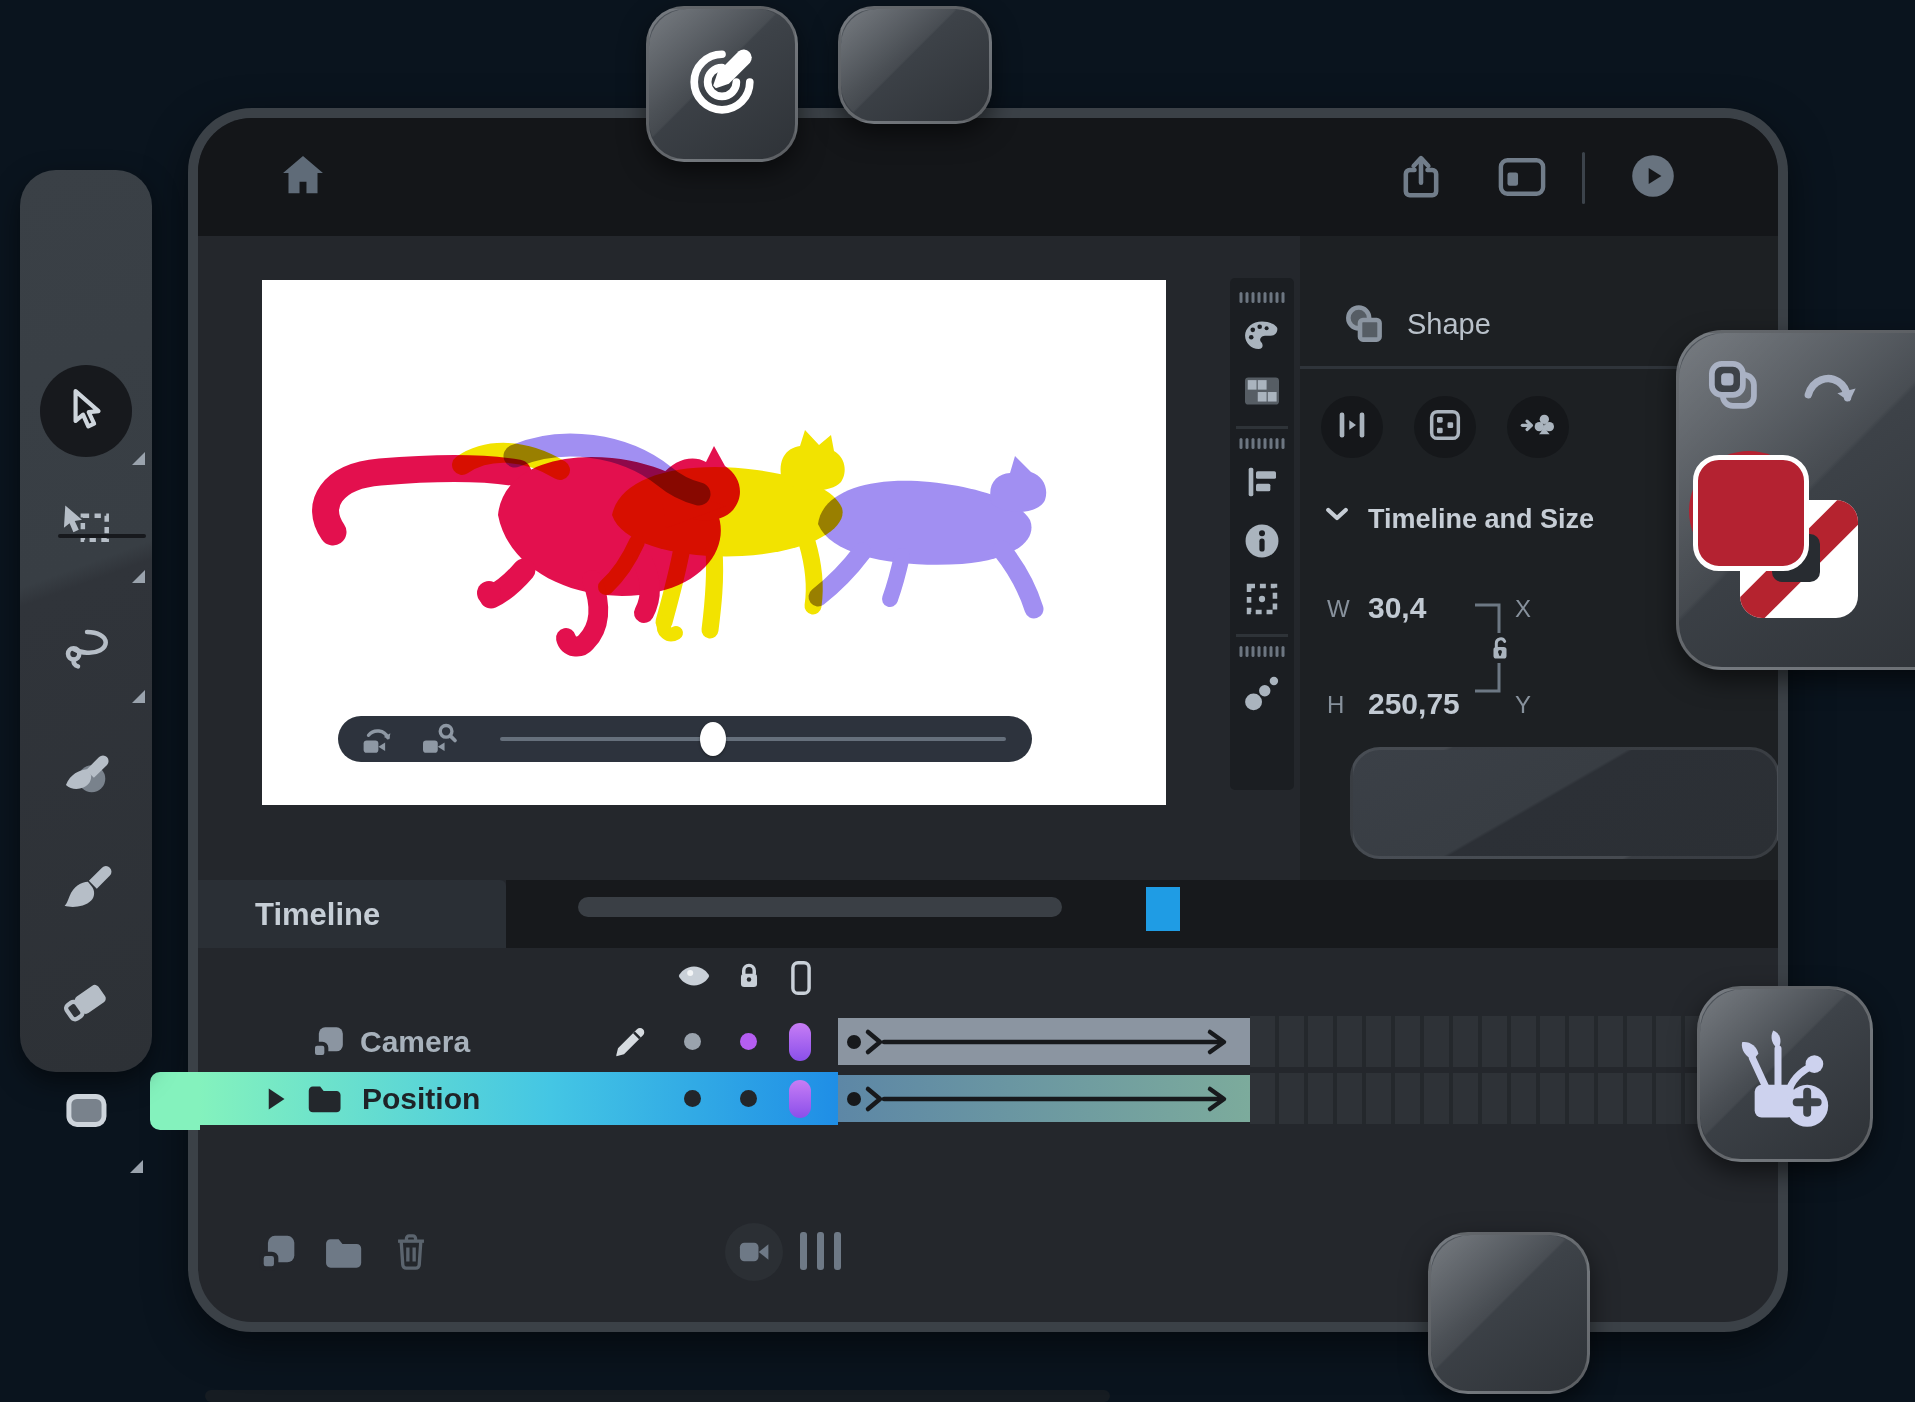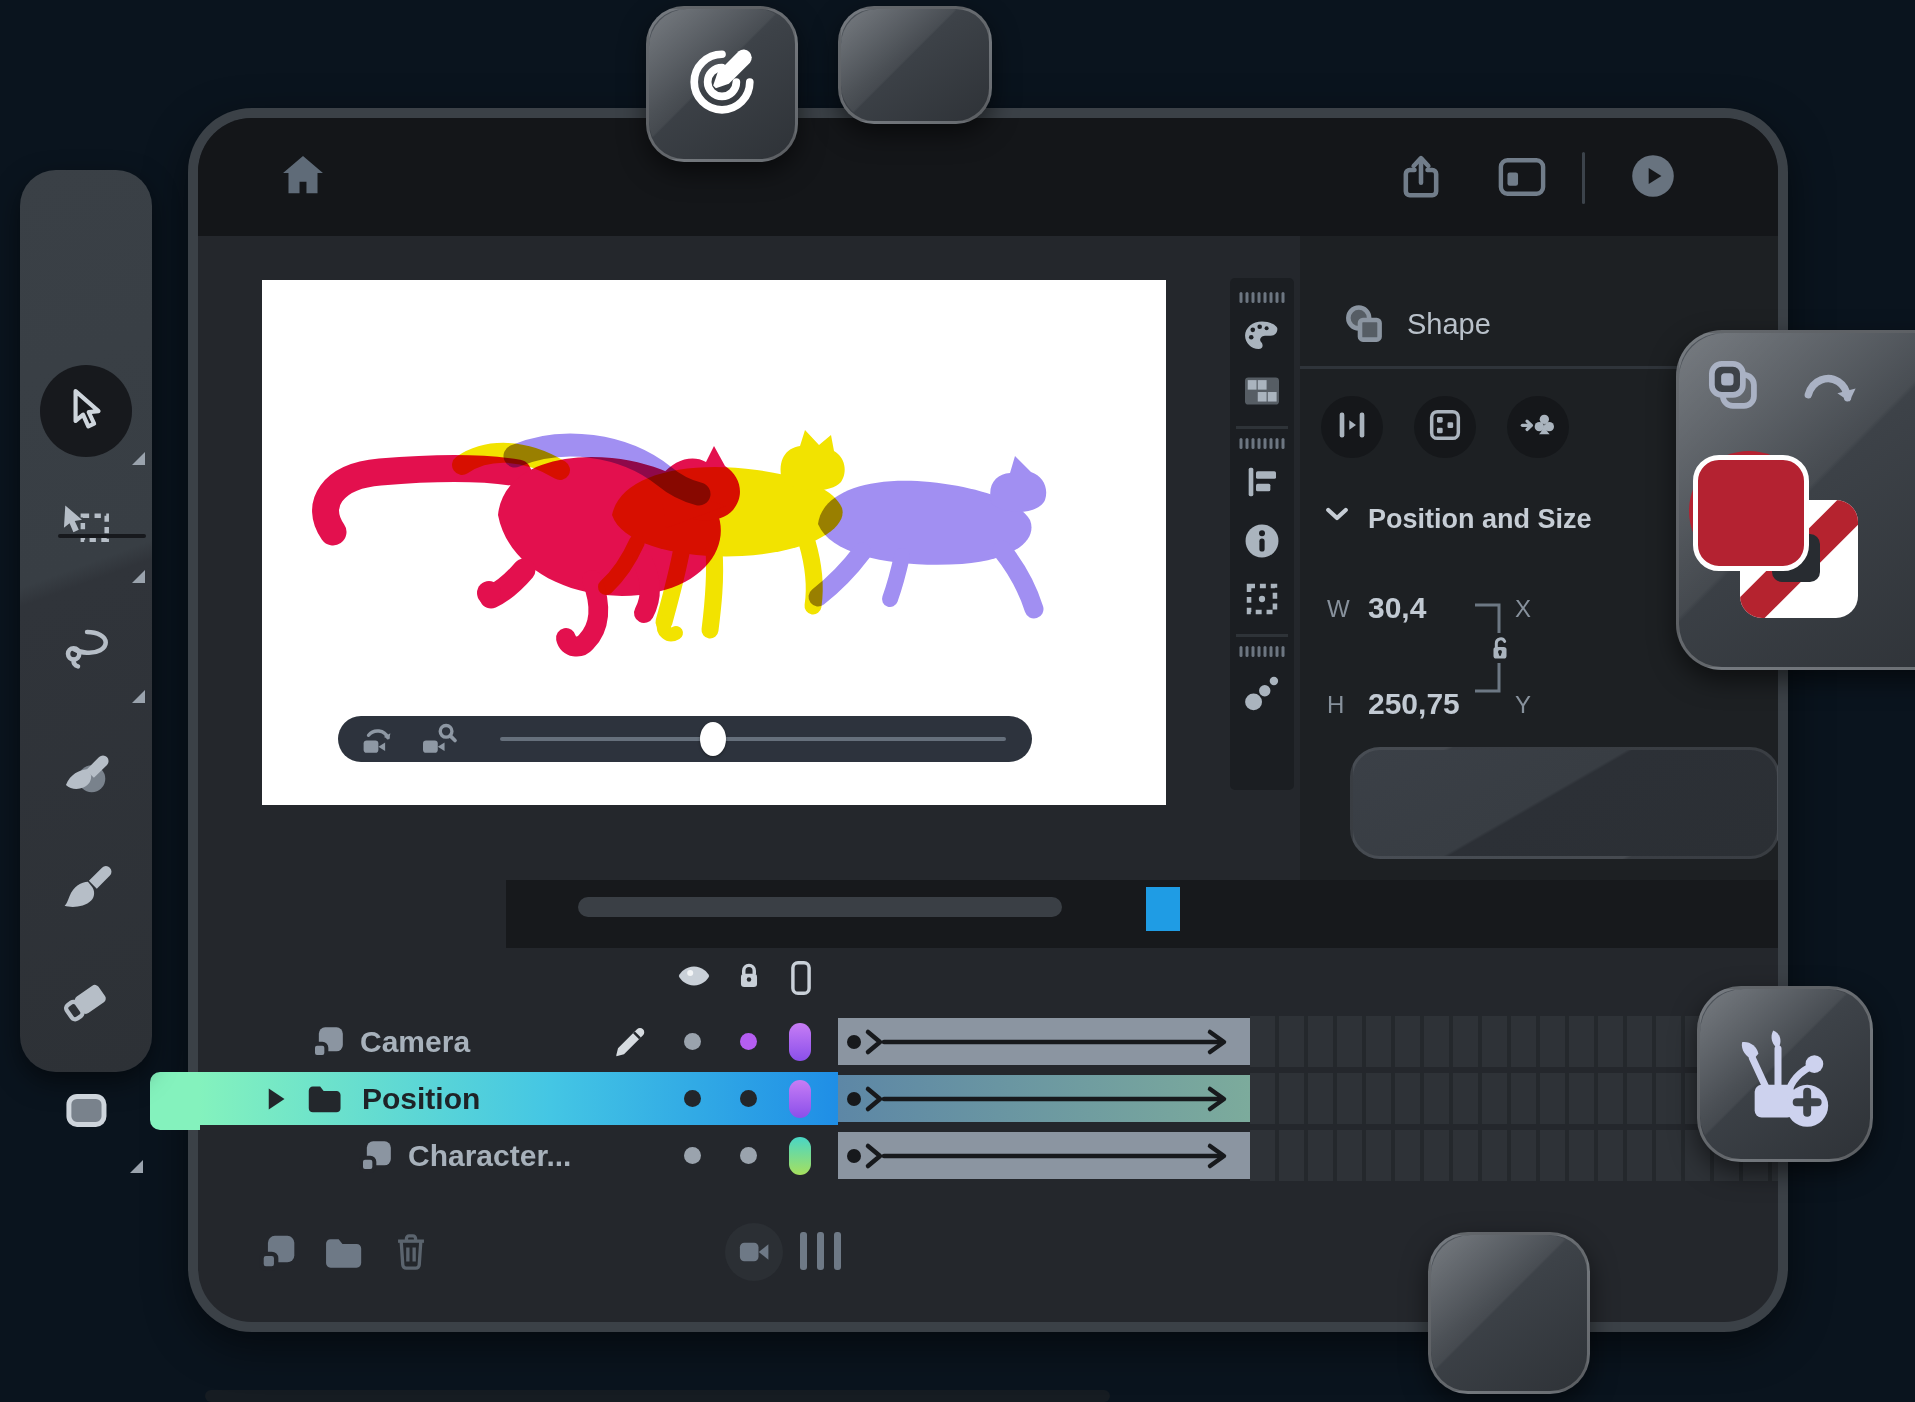--- a/index.html
+++ b/index.html
@@ -309,21 +309,21 @@
                 <path d="M15.8 11c-.5 3-1.7 5.2-3.2 6.6h6.4c-1.5-1.4-2.7-3.6-3.2-6.6Z"></path>
               </svg>
           </span>
         </div>
 
         <span class="abs" style="left:23px;top:266px;color:#c6cdd5;">
           <svg width="28" height="24" viewBox="0 0 24 20" fill="none" stroke="currentColor" stroke-width="3.6" stroke-linecap="round" stroke-linejoin="round">
               <path d="M4.5 6.5 12 13.5 19.5 6.5"></path>
             </svg>
         </span>
-        <span class="sec-title">Position and Size</span>
+        <span class="sec-title">Timeline and Size</span>
 
         <span class="fld-label" style="left:27px;top:359px;">W</span>
         <span class="fld-value" style="left:68px;top:355px;">30,4</span>
         <span class="fld-label" style="left:215px;top:359px;">X</span>
 
         <span class="fld-label" style="left:27px;top:455px;">H</span>
         <span class="fld-value" style="left:68px;top:451px;">250,75</span>
         <span class="fld-label" style="left:215px;top:455px;">Y</span>
 
         <svg class="abs" style="left:170px;top:362px;" width="40" height="100" viewBox="0 0 40 100">
@@ -334,20 +334,23 @@
               <path d="M9.4 11V8.2a3.1 3.1 0 0 1 5.9-1.3" stroke="currentColor" stroke-width="2.1" fill="none" stroke-linecap="round"></path>
               <rect x="7.4" y="10.8" width="9.2" height="8.2" rx="2" fill="currentColor"></rect>
               <circle cx="12" cy="14.4" r="1.4" fill="#1d2023"></circle>
               <rect x="11.2" y="14.6" width="1.6" height="2.6" rx=".8" fill="#1d2023"></rect>
             </svg>
         </span>
 
         <div class="well"></div>
       </div>
 
+      <div class="tl-tab">
+        <span>Timeline</span>
+      </div>
       <div class="tl-strip">
         <div class="tl-scroll"></div>
         <div class="tl-playhead"></div>
       </div>
 
       <span class="hdr-ic" style="left:477px;top:843px;">
         <svg width="38" height="32" viewBox="0 0 24 20" fill="currentColor">
             <path d="M12 3.4C7 3.4 3.6 6.7 2.4 9.4c1.2 2.7 4.6 6 9.6 6s8.4-3.3 9.6-6C20.4 6.7 17 3.4 12 3.4Z"></path>
             <circle cx="9.6" cy="7.4" r="1.9" fill="#f2f4f6"></circle>
           </svg>
@@ -413,41 +416,20 @@
           <svg width="412" height="47" viewBox="0 0 412 47">
             <circle cx="16" cy="24" r="7" fill="#17191c"></circle>
             <path d="M30 14 42 24 30 34" fill="none" stroke="#17191c" stroke-width="4.5" stroke-linecap="round" stroke-linejoin="round"></path>
             <path d="M46 24 H382" stroke="#17191c" stroke-width="4.5" stroke-linecap="round"></path>
             <path d="M372 14 386 24 372 34" fill="none" stroke="#17191c" stroke-width="4.5" stroke-linecap="round" stroke-linejoin="round"></path>
           </svg>
         </div>
         <div class="frames"></div>
       </div>
 
-      <div class="row" style="top:1011px;">
-        <span class="abs" style="left:158px;top:7px;color:#8b95a1;">
-          <svg width="40" height="40" viewBox="0 0 24 24" fill="currentColor">
-              <rect x="6.5" y="3.2" width="14.4" height="14.4" rx="3.8"></rect>
-              <rect x="3" y="13" width="8" height="8" rx="2.4" stroke="#24272c" stroke-width="2.4"></rect>
-            </svg>
-        </span>
-        <span class="row-label" style="left:210px;">Character...</span>
-        <span class="dot" style="left:486px;background:#9aa3ad;"></span>
-        <span class="dot" style="left:542px;background:#9aa3ad;"></span>
-        <span class="pill green" style="left:591px;"></span>
-        <div class="span-blk">
-          <svg width="412" height="47" viewBox="0 0 412 47">
-            <circle cx="16" cy="24" r="7" fill="#17191c"></circle>
-            <path d="M30 14 42 24 30 34" fill="none" stroke="#17191c" stroke-width="4.5" stroke-linecap="round" stroke-linejoin="round"></path>
-            <path d="M46 24 H382" stroke="#17191c" stroke-width="4.5" stroke-linecap="round"></path>
-            <path d="M372 14 386 24 372 34" fill="none" stroke="#17191c" stroke-width="4.5" stroke-linecap="round" stroke-linejoin="round"></path>
-          </svg>
-        </div>
-        <div class="frames"></div>
-      </div>
 
       <span class="abs" style="left:58px;top:1112px;color:#6e7986;">
         <svg width="44" height="44" viewBox="0 0 24 24" fill="currentColor">
             <rect x="6.5" y="3.2" width="14.4" height="14.4" rx="3.8"></rect>
             <rect x="3" y="13" width="8" height="8" rx="2.4" stroke="#24272c" stroke-width="2.4"></rect>
           </svg>
       </span>
       <span class="abs" style="left:122px;top:1114px;color:#6e7986;">
         <svg width="48" height="42" viewBox="0 0 24 22" fill="currentColor">
             <path d="M2.6 6.2C2.6 4.8 3.6 3.8 5 3.8h4.2l2 2.5h7.4c1.4 0 2.4 1 2.4 2.4v7.6c0 1.4-1 2.4-2.4 2.4H5c-1.4 0-2.4-1-2.4-2.4Z"></path>

